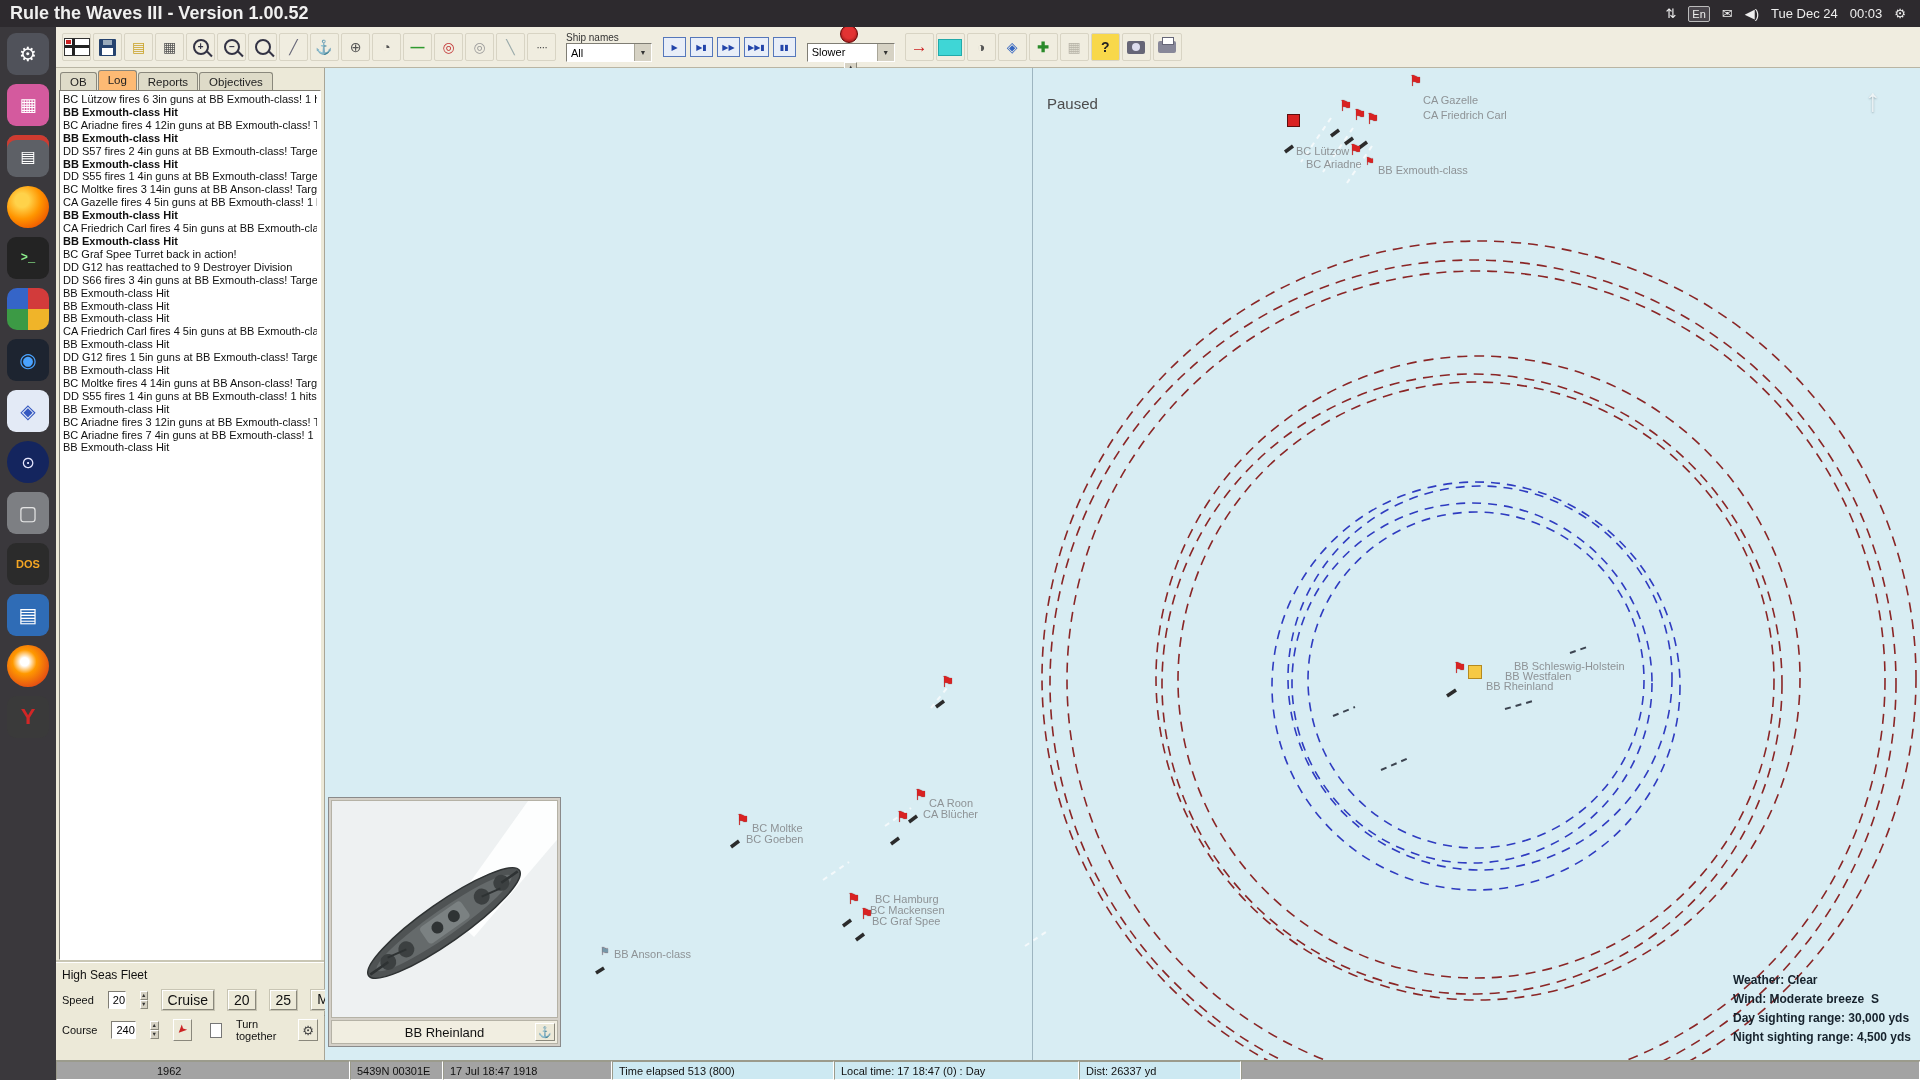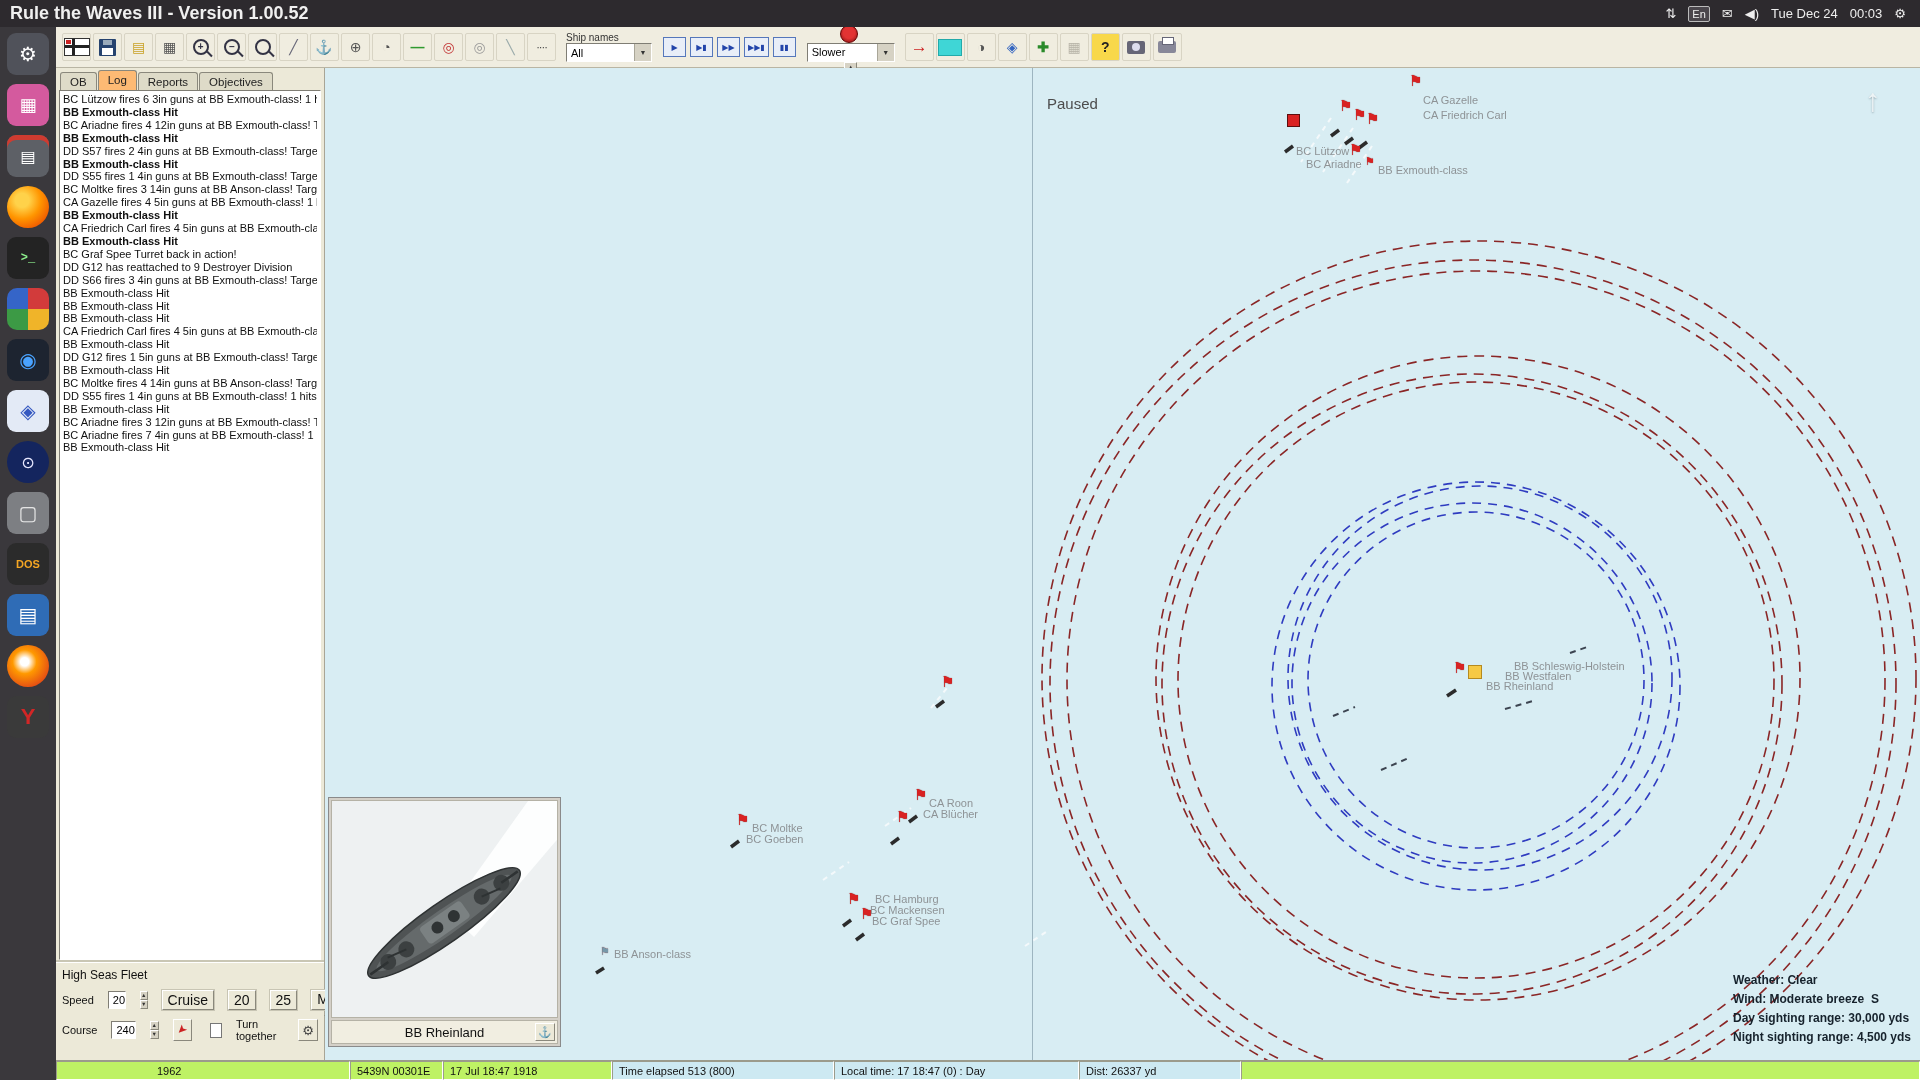--- a/index.html
+++ b/index.html
@@ -130,21 +130,21 @@
   
   .inset{position:absolute;left:328px;top:797px;width:233px;height:250px;background:#d4d0c8;
     border:1px solid #8a8a8a;box-sizing:border-box;z-index:30;}
   .inset-view{position:absolute;left:2px;top:2px;right:2px;bottom:28px;border:1px solid #b5b2a6;background:#eef1f2;overflow:hidden;}
   .inset-bar{position:absolute;left:2px;right:2px;bottom:2px;height:24px;background:#f1eee1;border:1px solid #b5b2a6;
     display:flex;align-items:center;justify-content:center;font-size:13px;color:#111;box-sizing:border-box;}
   .anchor-btn{position:absolute;right:2px;top:2px;width:20px;height:18px;display:flex;align-items:center;justify-content:center;
     background:#ece9d8;border:1px solid;border-color:#fff #8a887c #8a887c #fff;font-size:11px;color:#333;padding:0;}
 
   
-  .statusbar{position:absolute;left:0;right:0;bottom:0;height:20px;background:#bef264;display:flex;
+  .statusbar{position:absolute;left:0;right:0;bottom:0;height:20px;background:#a3a3a3;display:flex;
     border-top:1px solid #9b9b8c;box-sizing:border-box;}
   .seg{height:100%;border:1px solid;border-color:#9b9b8c #fff #fff #9b9b8c;box-sizing:border-box;
     font-size:11px;color:#111;display:flex;align-items:center;padding-left:6px;overflow:hidden;white-space:nowrap;}
   .seg.blue{background:#cde9f2;}
   .seg0{width:294px;padding-left:100px;} .seg1{width:93px;} .seg2{width:169px;}
   .seg3{width:222px;} .seg4{width:245px;} .seg5{width:162px;} .seg6{flex:1;}
 </style>
 </head>
 <body>
 

